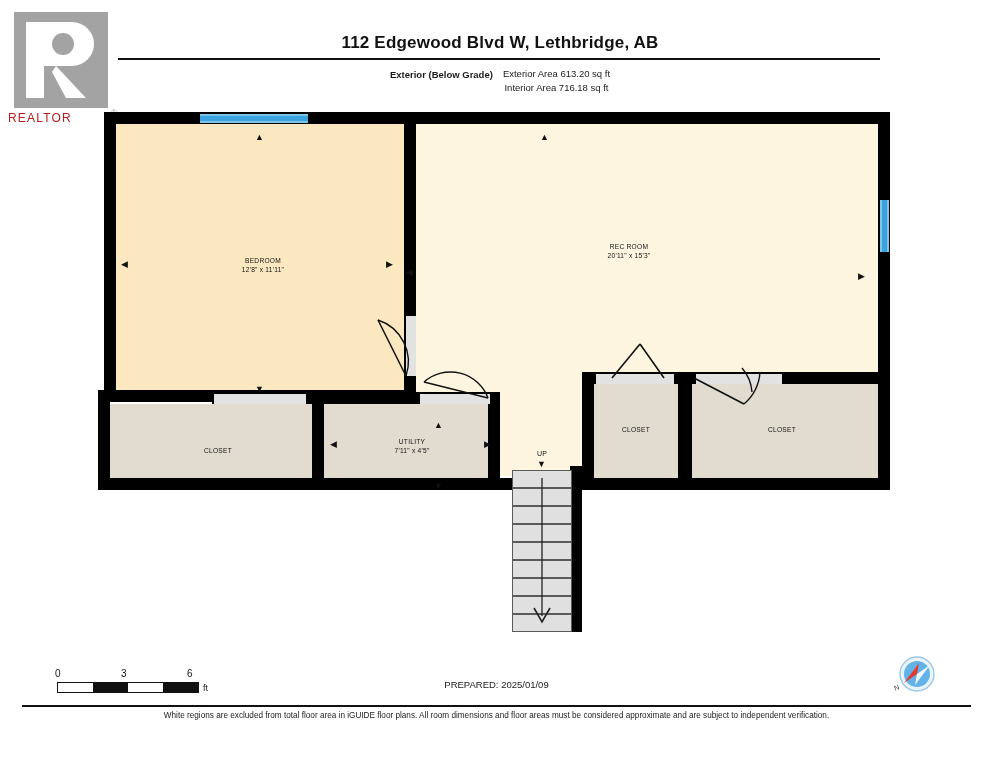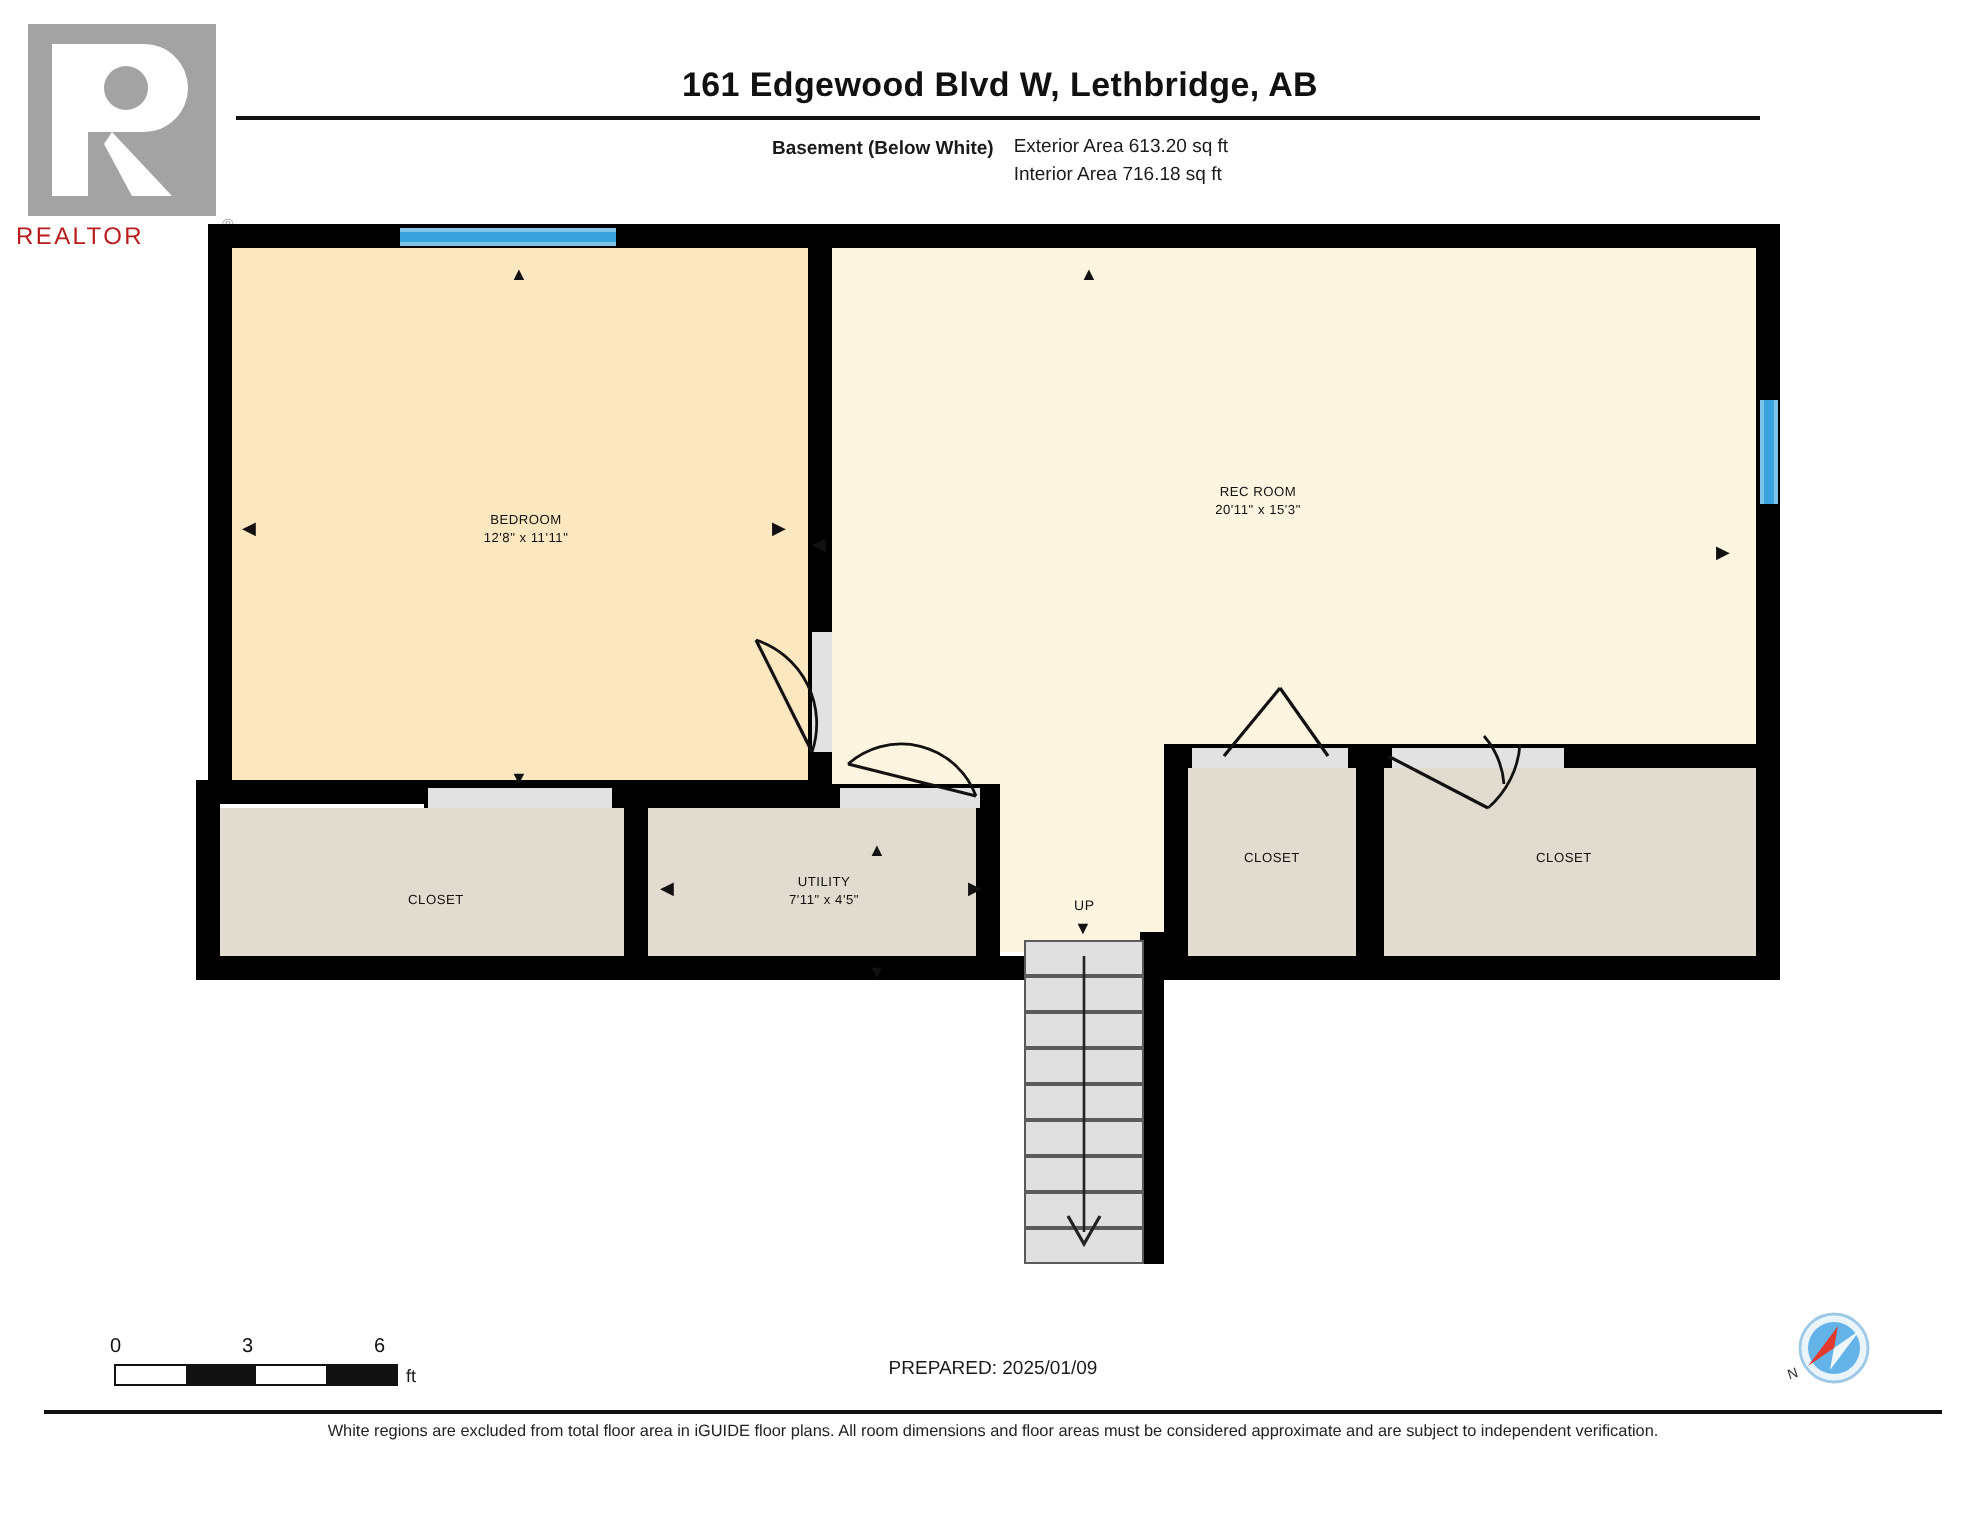--- a/index.html
+++ b/index.html
@@ -17,21 +17,21 @@
   #header-rule{
     position:absolute;left:118px;top:58px;width:762px;height:2px;background:#111;
   }
   #subheader{
     position:absolute;left:120px;top:68px;width:760px;
     display:flex;justify-content:center;align-items:flex-start;gap:10px;
     font-size:9.5px;
   }
   #sub-left{font-weight:bold;padding-top:1px;white-space:nowrap;}
   #sub-right{display:flex;flex-direction:column;gap:3px;}
-  #sub-right div{white-space:nowrap;}
+  #sub-right div{white-space:nowrap;text-align:center;}
 
   
   #realtor-logo{position:absolute;left:8px;top:8px;width:112px;height:120px;}
   #realtor-square{
     position:absolute;left:6px;top:4px;width:94px;height:96px;background:#a3a3a3;
   }
   #realtor-r{
     position:absolute;left:6px;top:4px;width:94px;height:96px;
   }
   #realtor-word{
@@ -85,24 +85,24 @@
   <svg id="realtor-r" viewBox="0 0 94 96">
     <rect x="12" y="10" width="18" height="76" fill="#ffffff"></rect>
     <path d="M30 10 H58 a22 22 0 0 1 0 44 H30 Z" fill="#ffffff"></path>
     <path d="M42 54 L72 86 H52 L38 60 Z" fill="#ffffff"></path>
     <circle cx="49" cy="32" r="11" fill="#a3a3a3"></circle>
   </svg>
   <div id="realtor-word">REALTOR</div>
   <div id="realtor-reg">®</div>
 </div>
 
-<div id="header-title">161 Edgewood Blvd W, Lethbridge, AB</div>
+<div id="header-title">112 Edgewood Blvd W, Lethbridge, AB</div>
 <div id="header-rule"></div>
 <div id="subheader">
-  <div id="sub-left">Basement (Below White)</div>
+  <div id="sub-left">Exterior (Below Grade)</div>
   <div id="sub-right">
     <div>Exterior Area 613.20 sq ft</div>
     <div>Interior Area 716.18 sq ft</div>
   </div>
 </div>
 
 <div id="plan">
 
   <div class="room" style="left:116px;top:124px;width:294px;height:278px;background:#fbe8c0;"></div>
 

